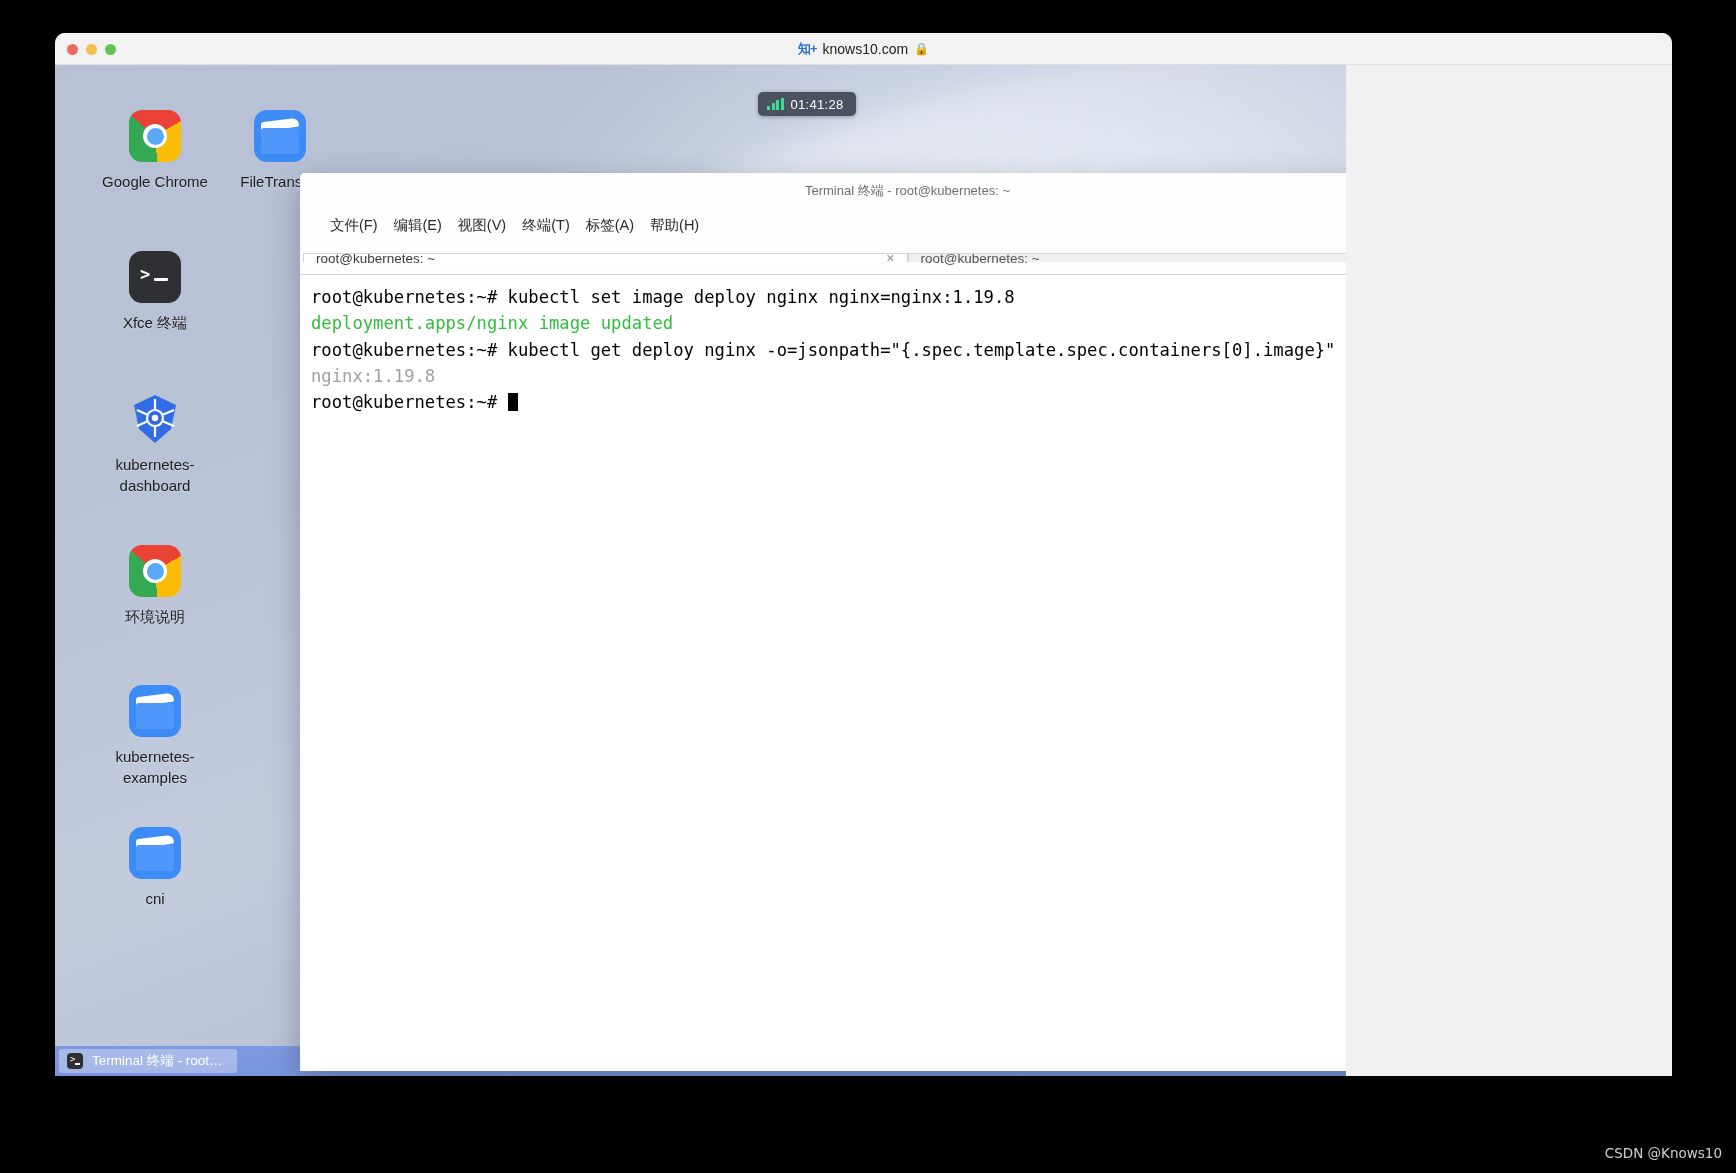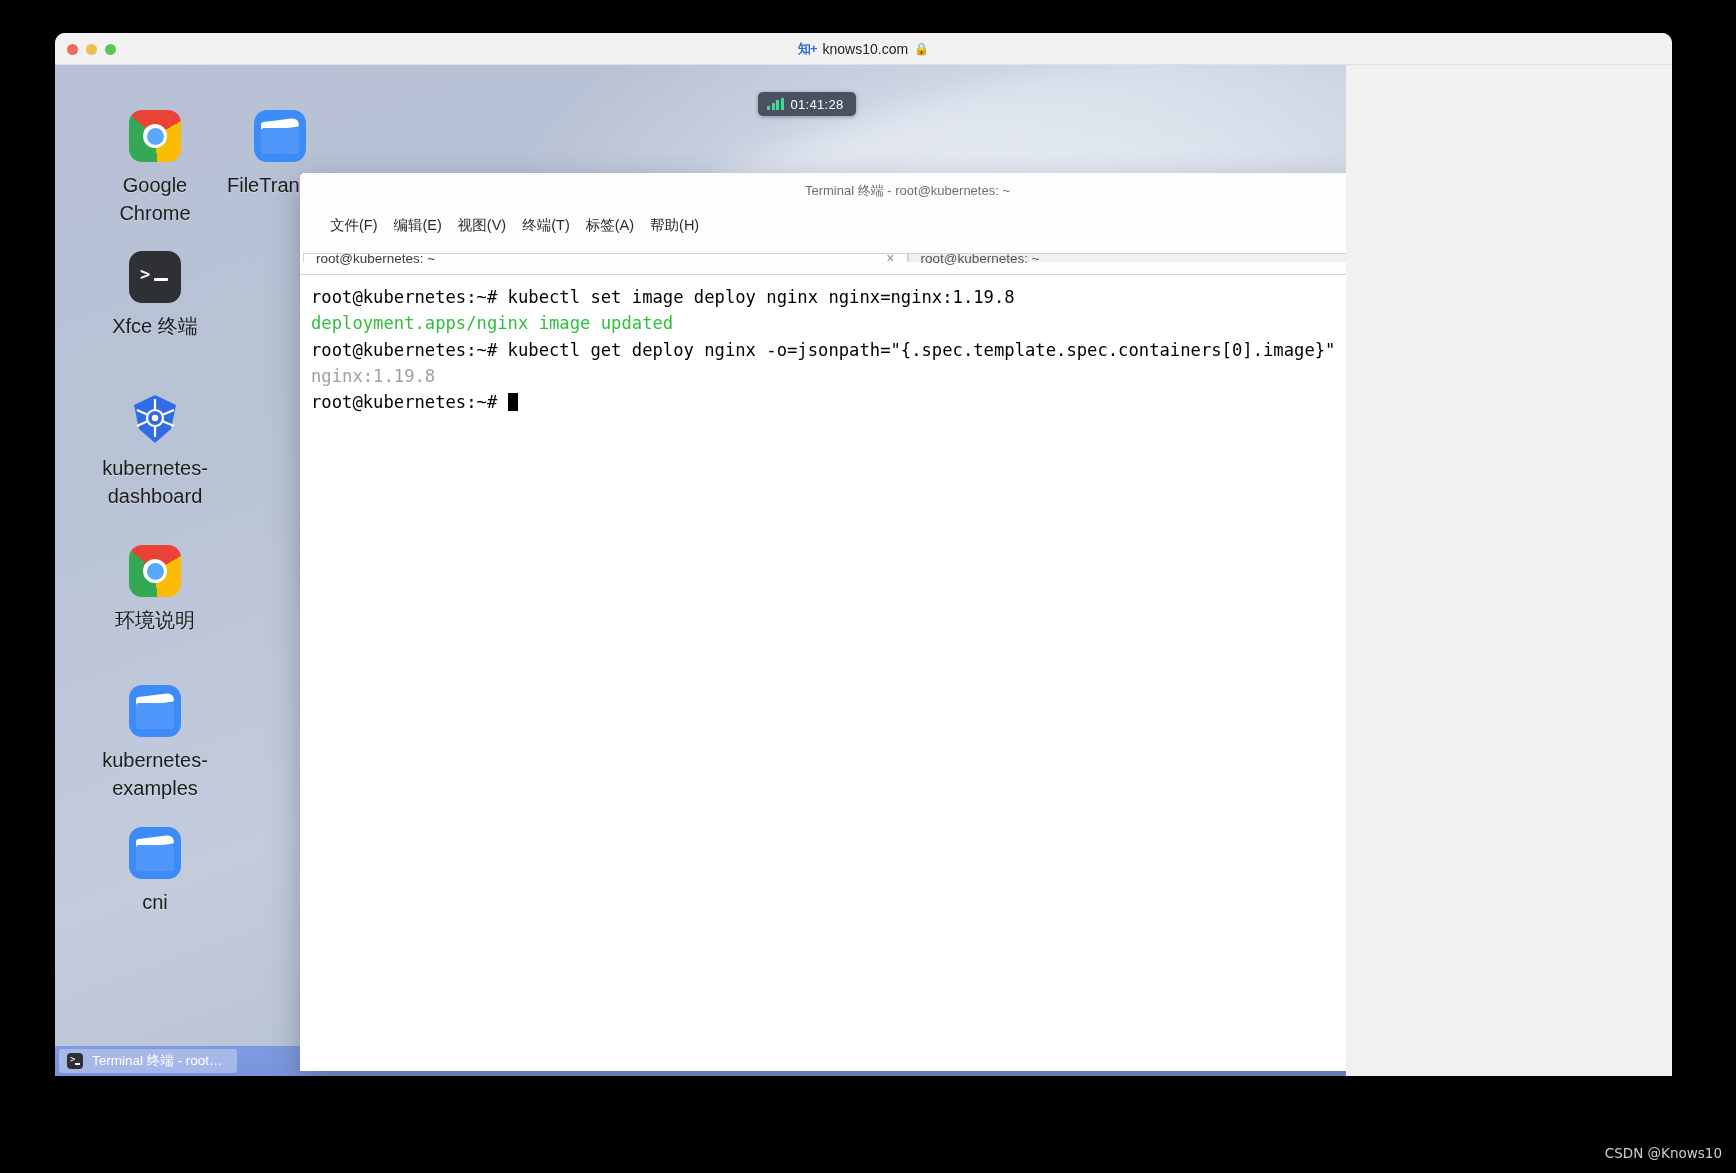--- a/index.html
+++ b/index.html
@@ -77,21 +77,21 @@
   .timer-text { color: #fff; font-size: 13px; letter-spacing: .3px; }
 
   
   .icons { position: absolute; left: 0; top: 0; width: 270px; }
   .dicon {
     position: absolute; width: 150px;
     display: flex; flex-direction: column; align-items: center; gap: 9px;
     text-align: center;
   }
   .dicon .label {
-    font-size: 20px; color: #1c1c1c; line-height: 1.4; max-width: 140px;
+    font-size: 15px; color: #1c1c1c; line-height: 1.4; max-width: 140px;
     text-shadow: 0 1px 1px rgba(255,255,255,.35);
   }
   .glyph { width: 52px; height: 52px; position: relative; }
 
   
   .ic-chrome {
     border-radius: 13px; overflow: hidden; position: relative;
     background: conic-gradient(from -50deg, #ea4335 0deg 110deg, #fbbc05 110deg 225deg, #34a853 225deg 360deg);
   }
   .ic-chrome::before {

